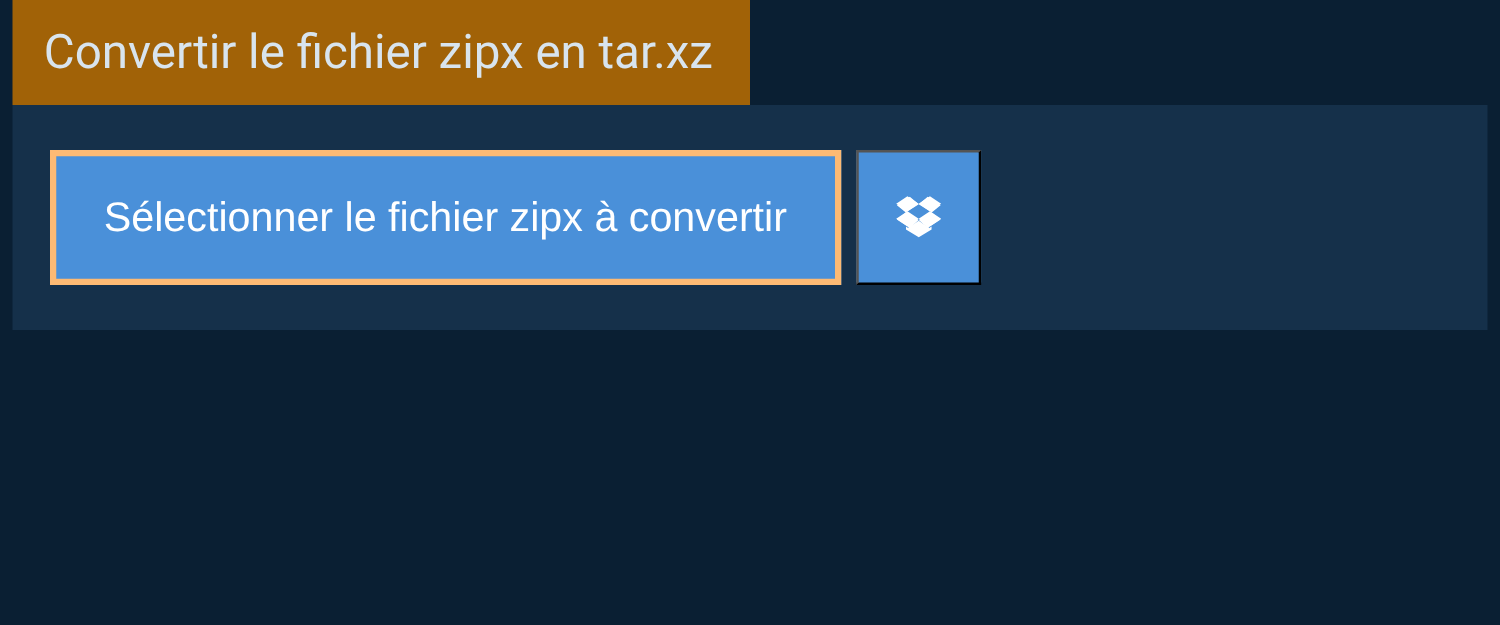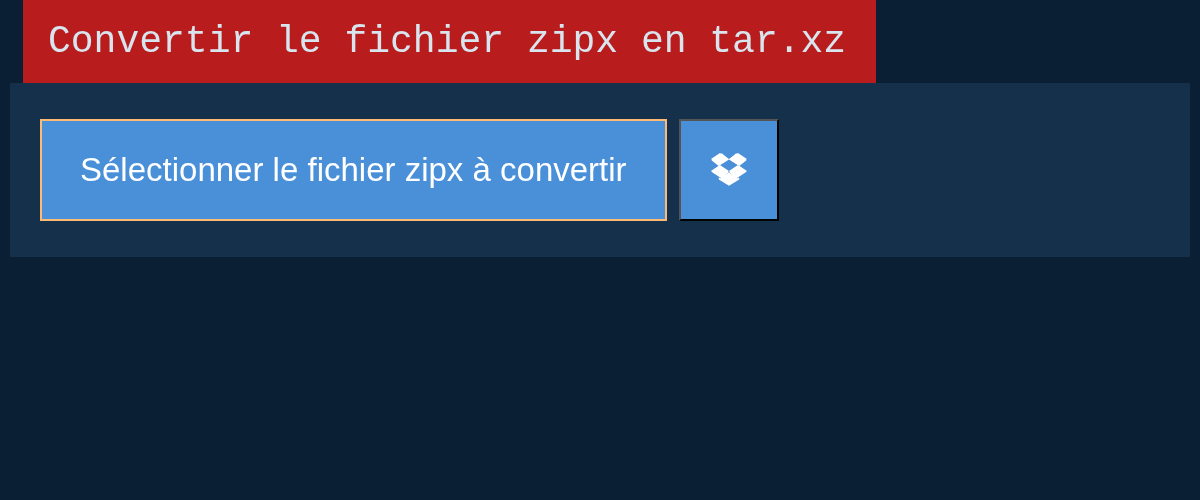--- a/index.html
+++ b/index.html
@@ -8,44 +8,43 @@
       box-sizing: border-box;
     }
     body {
       width: 1200px;
       height: 500px;
       background-color: #0a1f33;
       font-family: -apple-system, BlinkMacSystemFont, "Segoe UI", Roboto, Helvetica, Arial, sans-serif;
       overflow: hidden;
     }
     .header-tab {
-      background-color: #b91c1c;
+      background-color: #a16207;
       display: inline-block;
       padding: 20px 30px 20px 25px;
-      margin-left: 23px;
-      font-family: Liberation Mono, monospace;
+      margin-left: 10px;
     }
     .header-title {
       color: #d8e4ee;
       font-size: 38px;
       font-weight: 400;
     }
     .panel {
       background-color: #15304a;
       margin: 0 10px;
       padding: 36px 30px;
     }
     .button-row {
       display: flex;
       gap: 12px;
       align-items: stretch;
     }
     .select-button {
       background-color: #4a90d9;
-      border: 2px solid #fdba74;
+      border: 5px solid #fdba74;
       color: #ffffff;
       font-size: 33px;
       font-weight: 400;
       padding: 30px 38px;
       cursor: pointer;
       flex: 0 0 auto;
       display: flex;
       align-items: center;
       justify-content: center;
       text-align: center;

